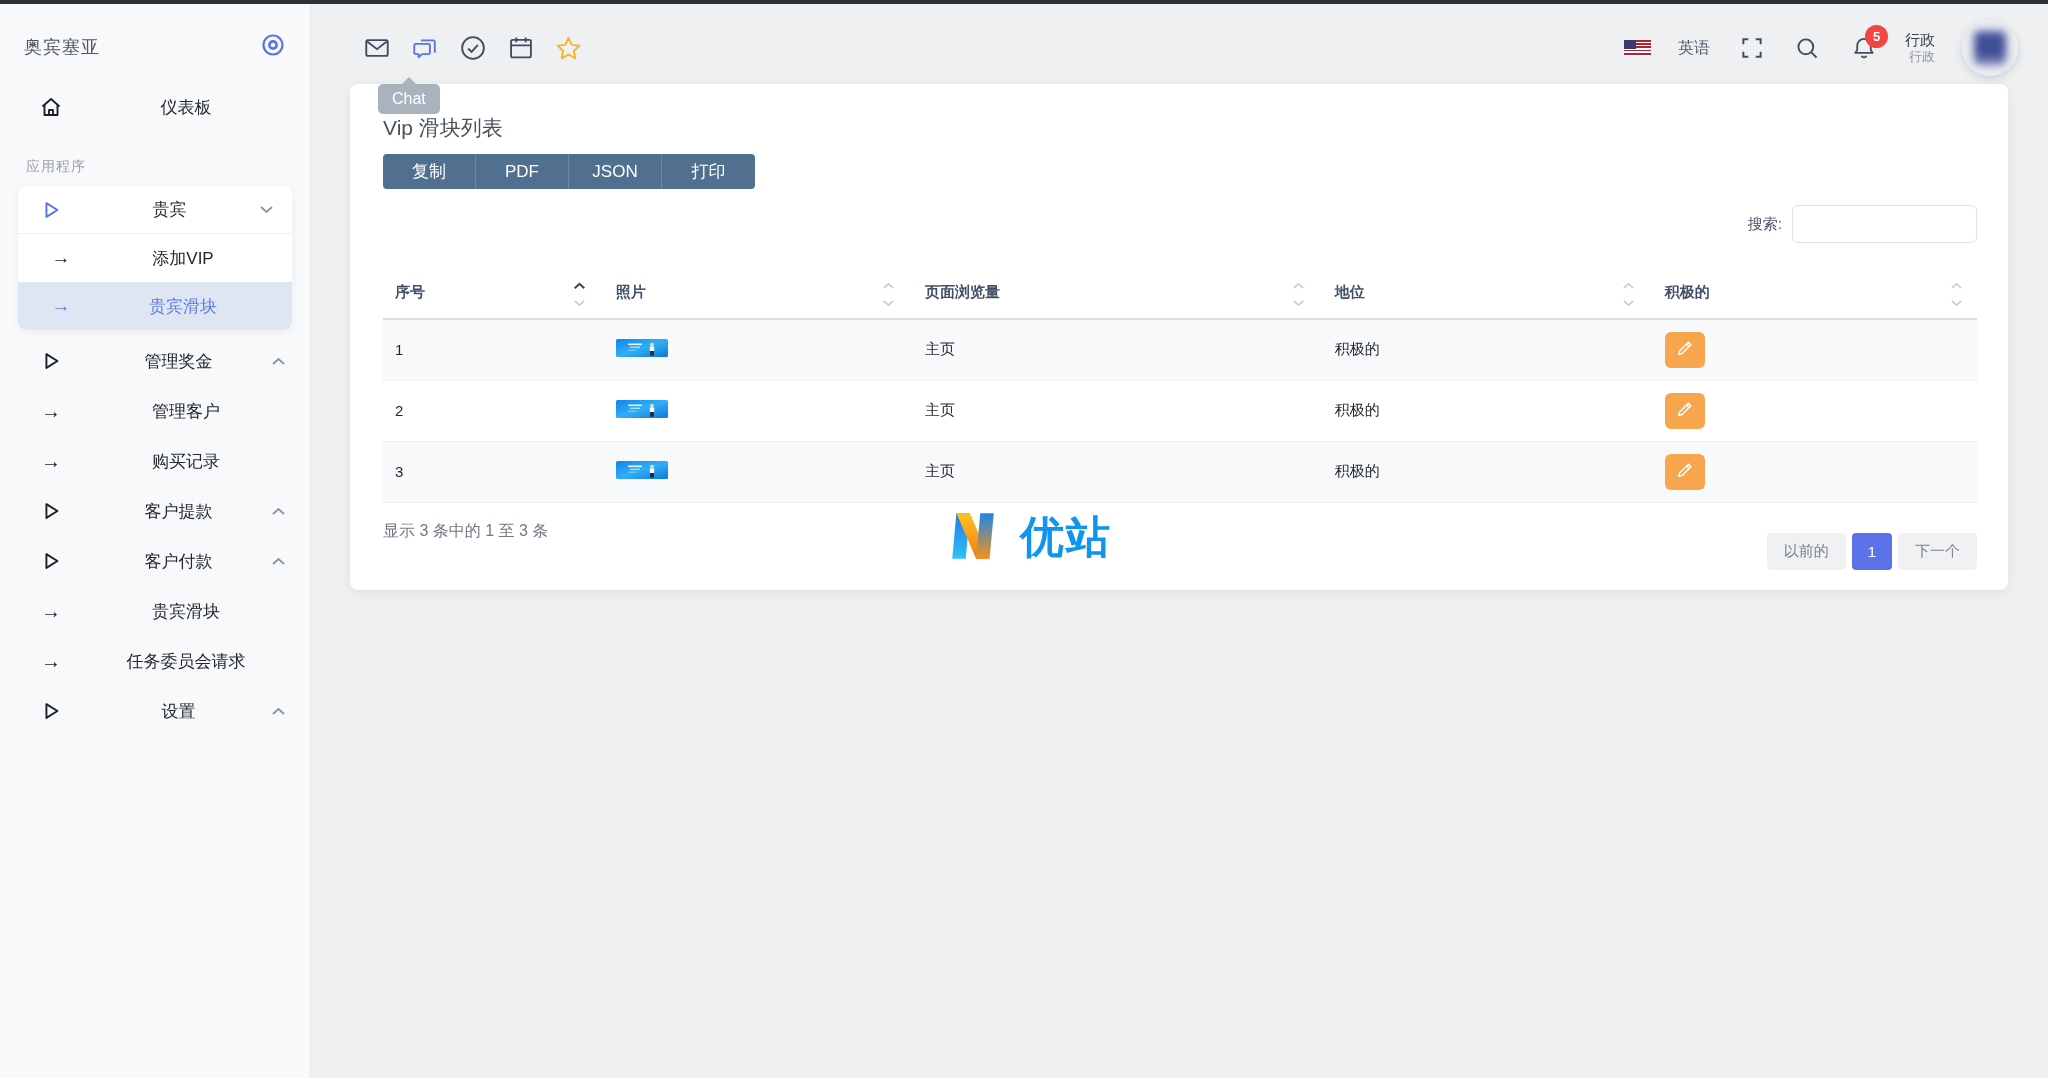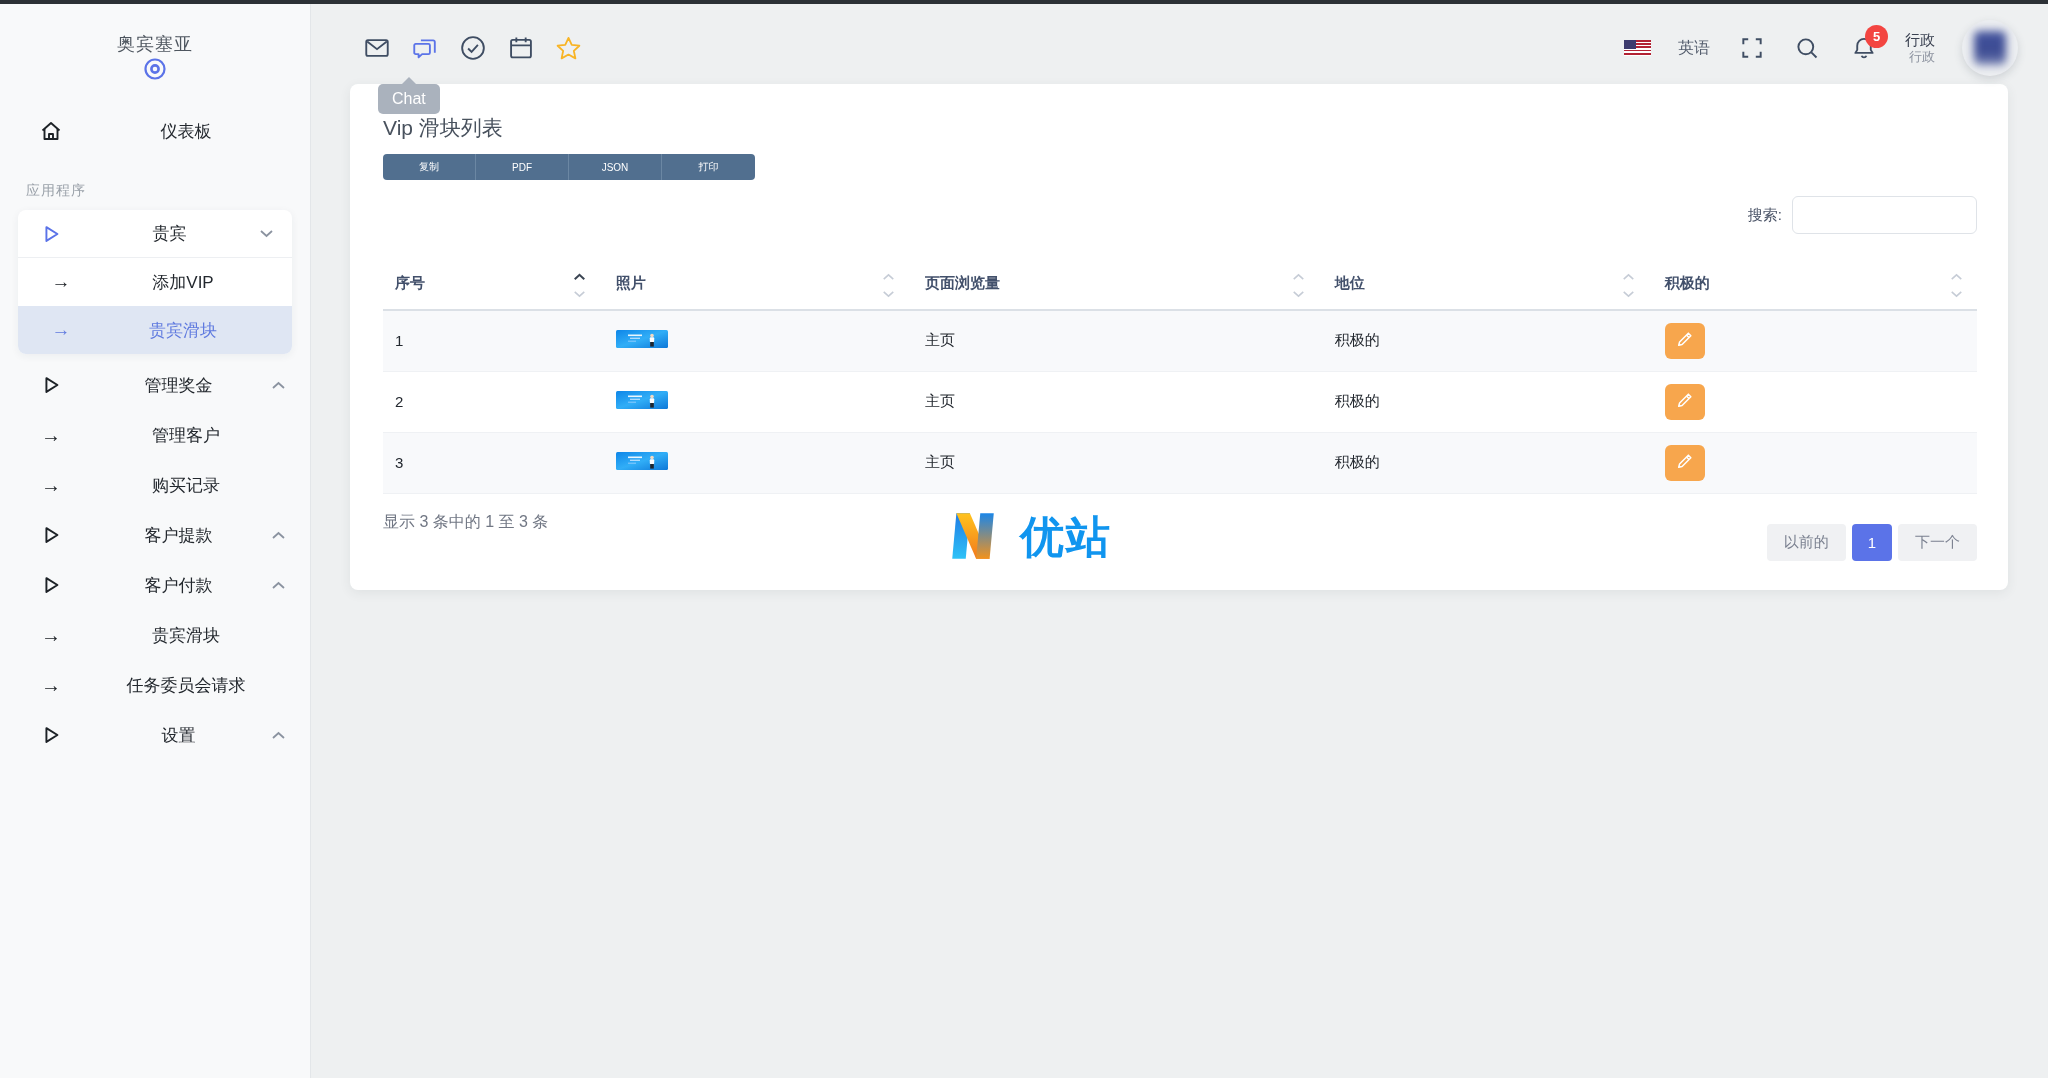--- a/index.html
+++ b/index.html
@@ -11,21 +11,21 @@
     overflow:hidden;
     color:#2a2f36;
   }
   .topline { position:absolute; top:0; left:0; width:100%; height:4px; background:#2c3136; z-index:60; }
 
   
   .sidebar {
     position:absolute; top:4px; left:0; bottom:0; width:311px;
     background:#f8f9fa; border-right:1px solid #e3e6e9; z-index:10;
   }
-  .brand-row { display:flex; align-items:center; justify-content:space-between; padding:28px 24px 0 24px;flex-direction:column; }
+  .brand-row { display:flex; align-items:center; justify-content:space-between; padding:28px 24px 0 24px; }
   .brand-text { font-size:18px; color:#4e565f; letter-spacing:1px; }
   .side-item { display:flex; align-items:center; height:50px; padding:0 24px 0 38px; cursor:pointer; }
   .side-item.dash { margin-top:22px; height:46px; }
   .si-icon { width:26px; display:flex; justify-content:center; align-items:center; }
   .si-label { margin-left:22px; font-size:17px; color:#23282e; flex:1;text-align:center; }
   .si-arrow { font-size:20px; font-weight:bold; color:#171b20; width:26px; text-align:center; }
   .section-label { margin:28px 0 6px 26px; font-size:14px; color:#9aa1a9; letter-spacing:1px; }
   .vip-card {
     margin:10px 18px 6px 18px; background:#ffffff; border-radius:8px;
     box-shadow:0 2px 8px rgba(40,50,60,.06); overflow:hidden;
@@ -68,21 +68,21 @@
     border-left:8px solid transparent; border-right:8px solid transparent; border-bottom:8px solid #aab2bd; }
 
   
   .card {
     position:absolute; left:350px; top:84px; width:1658px; height:506px;
     background:#ffffff; border-radius:8px; box-shadow:0 3px 12px rgba(50,58,70,.08);
     padding:0 31px 0 33px; z-index:5;
   }
   .card-title { margin-top:30px; font-size:21px; font-weight:500; color:#49525e; }
   .btn-group { display:inline-flex; margin-top:12px; border-radius:4px; overflow:hidden; }
-  .btn-export { background:#516f8f; color:#ffffff; border:none; font-size:10px; font-family:inherit;
+  .btn-export { background:#516f8f; color:#ffffff; border:none; font-size:17px; font-family:inherit;
     padding:6px 0; width:93px; border-right:1px solid #6b87a3; cursor:pointer; }
   .btn-export:last-child { border-right:none; }
   .search-row { display:flex; justify-content:flex-end; align-items:center; margin-top:16px; }
   .search-label { font-size:15px; color:#4c5568; margin-right:10px; }
   .search-input { width:185px; height:38px; border:1px solid #dfe3e8; border-radius:6px; padding:0 10px;
     font-size:15px; font-family:inherit; background:#fff; outline:none; }
 
   table { width:100%; border-collapse:collapse; margin-top:26px; table-layout:fixed; }
   th { position:relative; text-align:left; font-size:15px; font-weight:bold; color:#42506b;
     padding:14px 0 16px 16px; border-bottom:2px solid #dbe0e6; cursor:pointer; }

